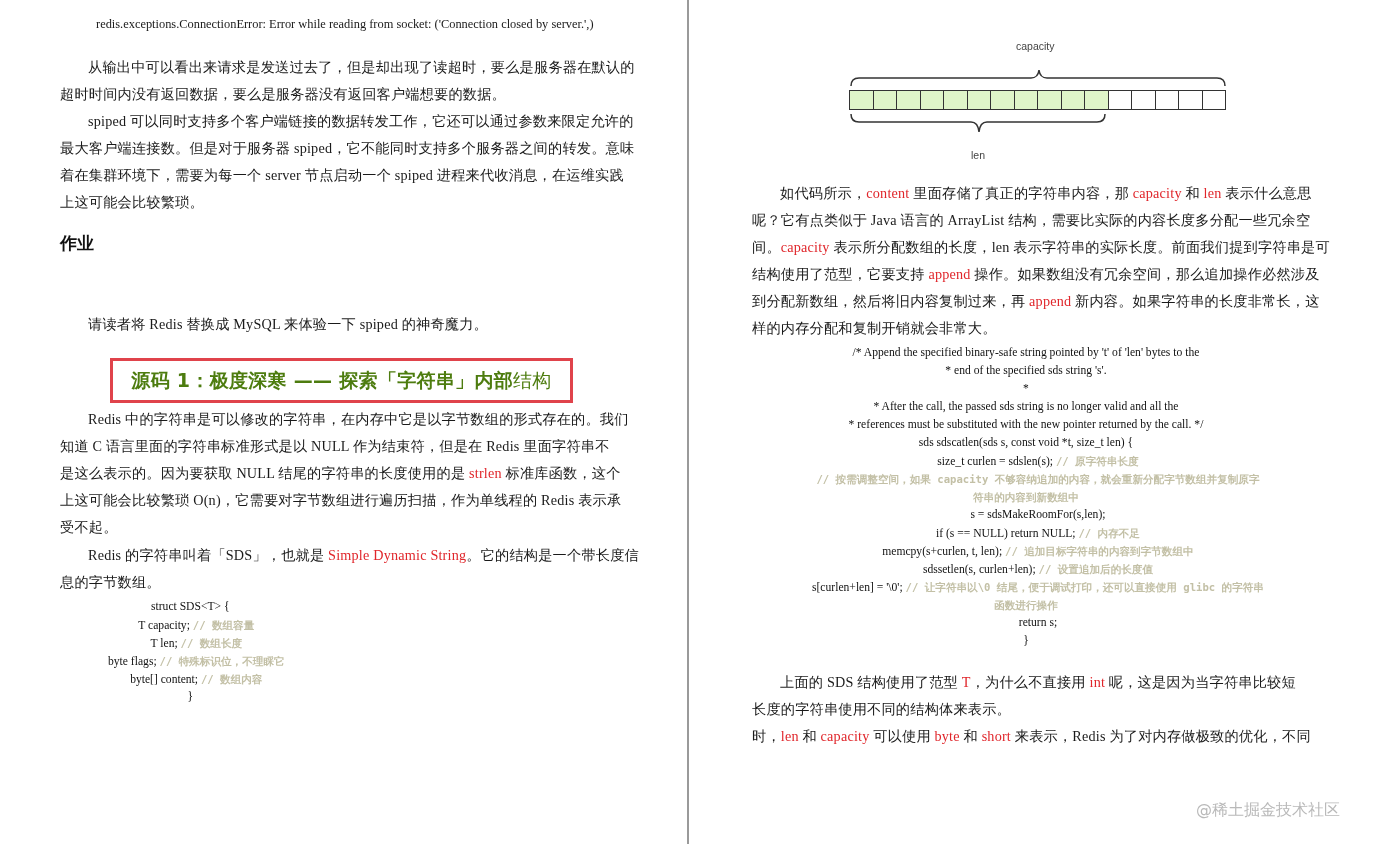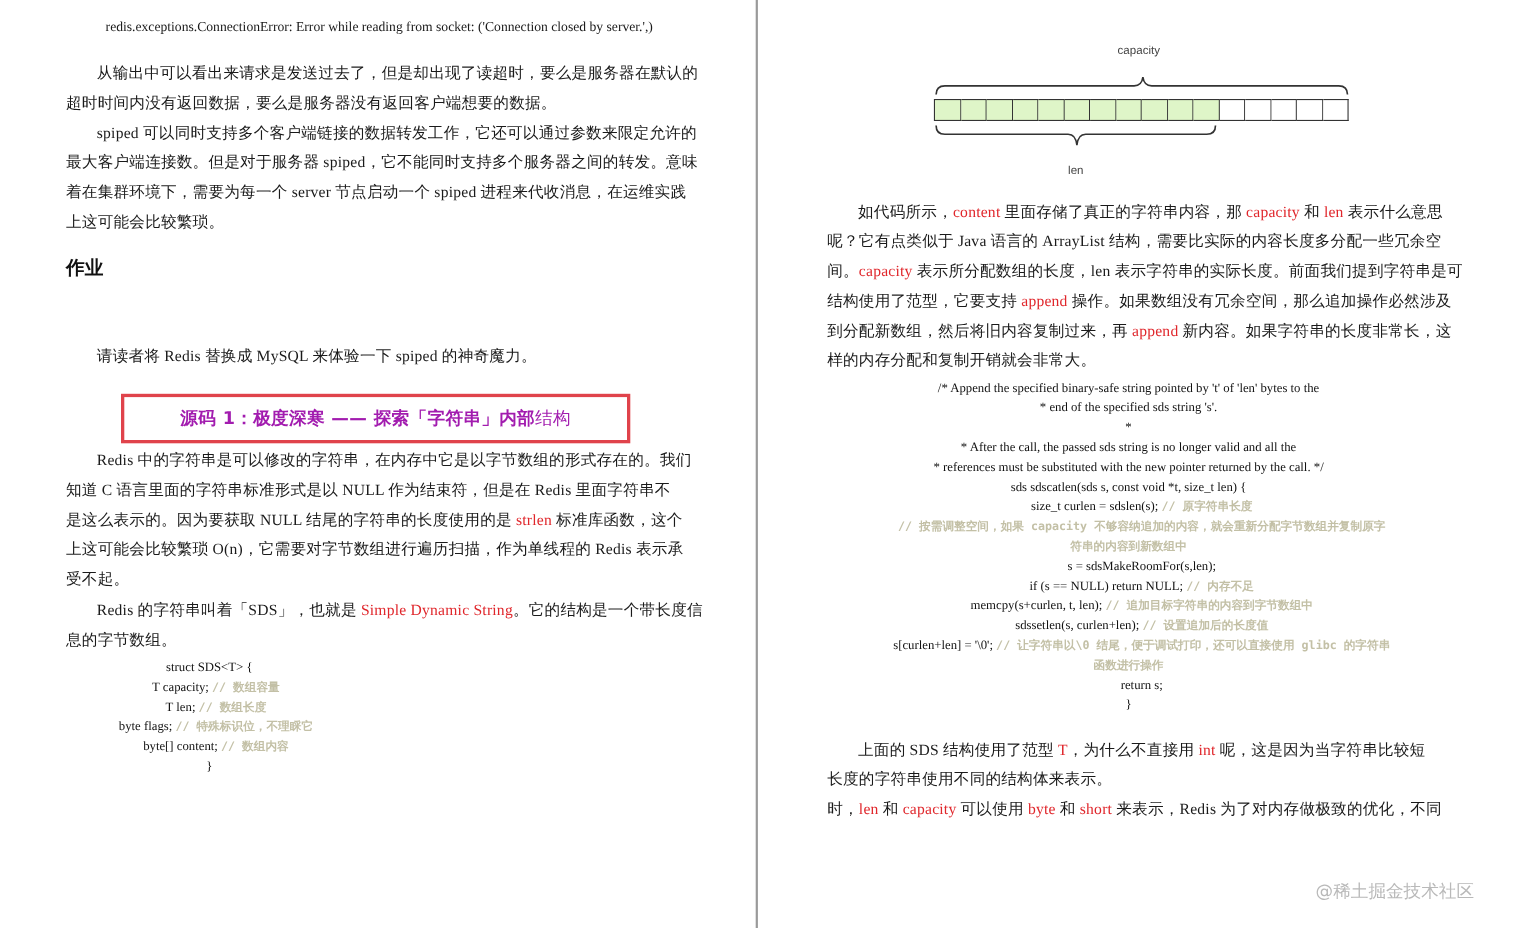--- a/index.html
+++ b/index.html
@@ -15,21 +15,21 @@
   .para { position: absolute; font-size: 14.2px; line-height: 27px; letter-spacing: 0.2px; }
   .para .line { display: block; height: 27px; white-space: nowrap; }
   .red { color: #e0262b; }
   .code { position: absolute; font-size: 11.6px; line-height: 18px; color: #111; text-align: center; }
   .code .cl { display: block; height: 18px; white-space: nowrap; }
   .cmt { color: #c3c0a6; font-family: "DejaVu Sans Mono", "Liberation Mono", monospace; font-size: 10.6px; font-weight: bold; }
 
   .section-h { position: absolute; left: 60px; top: 232px; font-family: "DejaVu Sans", "Liberation Sans", sans-serif; font-weight: bold; font-size: 17px; color: #111; }
 
   .chapter-box { position: absolute; left: 110px; top: 358px; width: 463px; height: 45px; border: 3px solid #e0434b; display: flex; align-items: center; justify-content: center; }
-  .chapter-title { font-family: "DejaVu Sans", "Liberation Sans", sans-serif; font-size: 16px; font-weight: bold; color: #a21caf; letter-spacing: 0.3px; }
+  .chapter-title { font-family: "DejaVu Sans", "Liberation Sans", sans-serif; font-size: 19px; font-weight: bold; color: #4d7c0f; letter-spacing: 0.3px; }
   .chapter-title .light { font-weight: normal; }
 
   .diagram { position: absolute; left: 845px; top: 36px; width: 390px; height: 130px; }
   .diagram .label { position: absolute; font-family: "Liberation Sans", "DejaVu Sans", sans-serif; font-size: 10.5px; color: #444; }
   .cells { position: absolute; left: 4px; top: 54px; display: flex; border-left: 1.5px solid #333; }
   .cell { width: 23.5px; height: 20px; border: 1.5px solid #333; border-left: none; background: #fff; }
   .cell.filled { background: #dff5c8; }
 
   .watermark { position: absolute; left: 1196px; top: 800px; font-family: "DejaVu Sans", "Liberation Sans", sans-serif; font-size: 16px; color: #b9b9b9; }
 </style>

